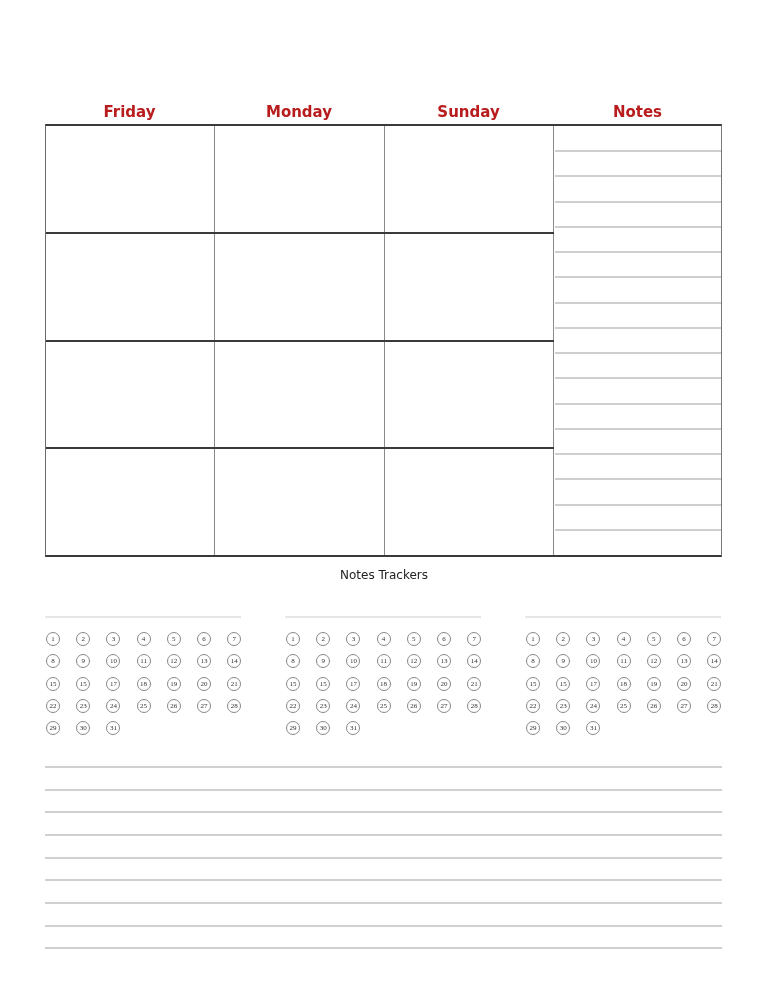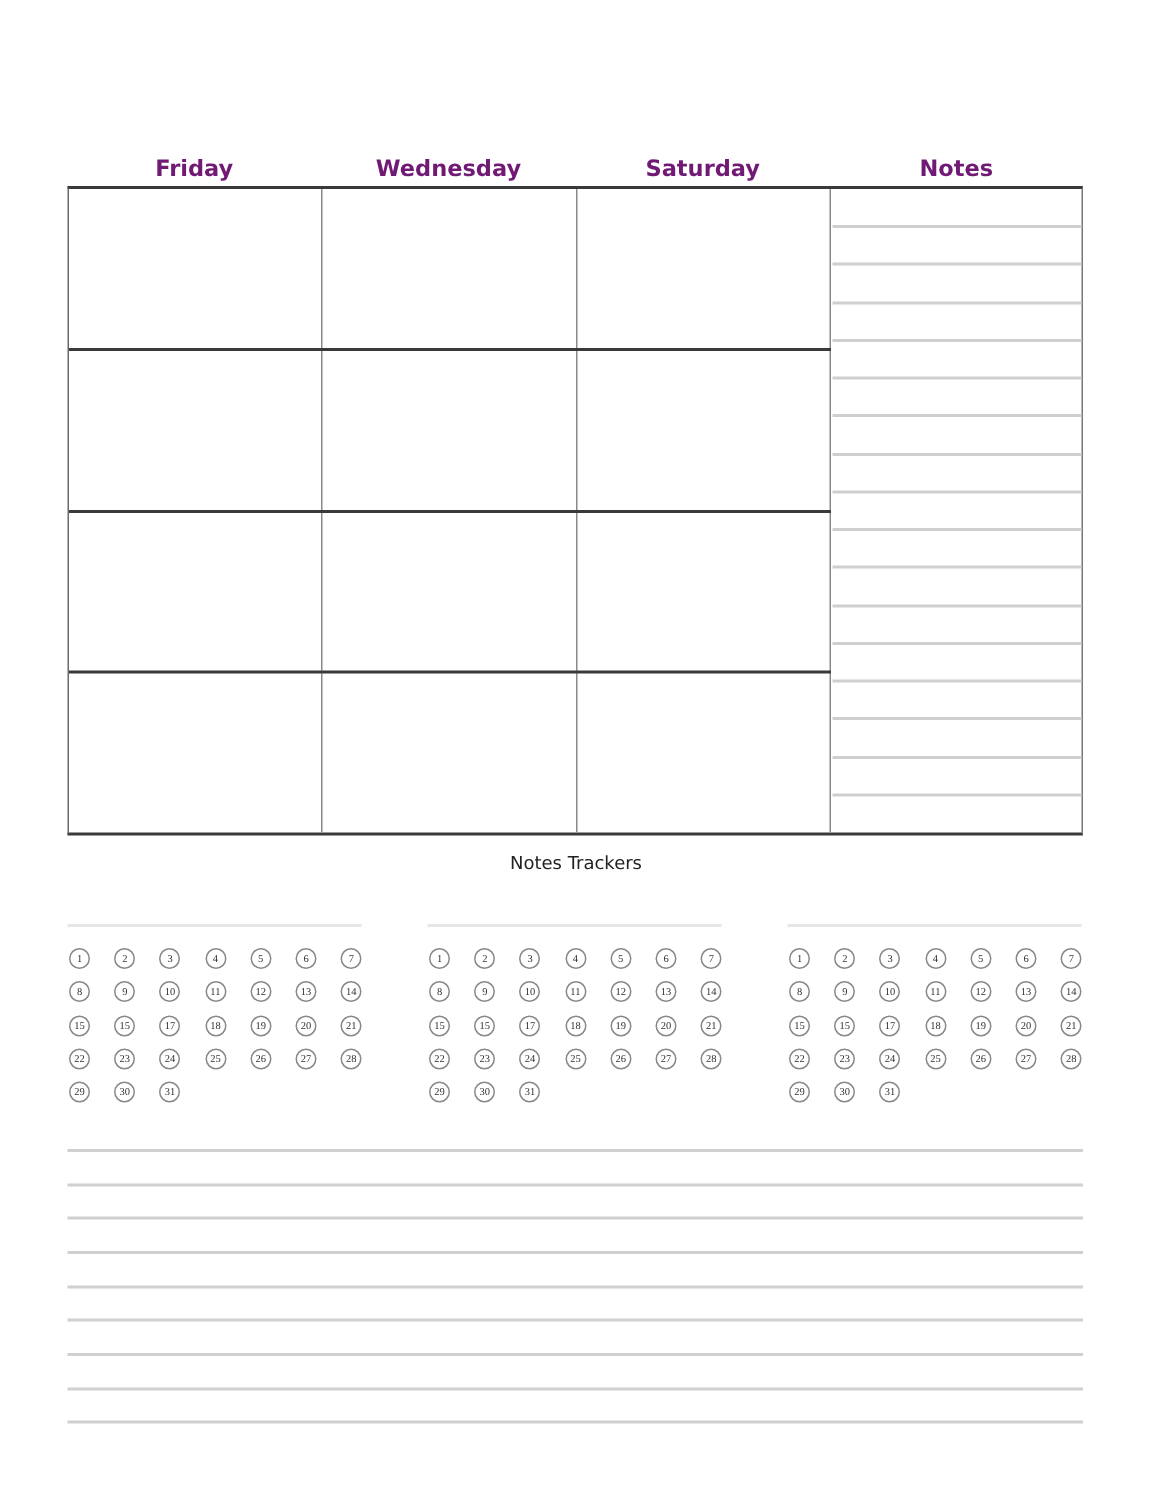--- a/index.html
+++ b/index.html
@@ -1,21 +1,21 @@
 <!DOCTYPE html>
 <html><head>
 <meta charset="utf-8">
 <style>
   html, body { margin: 0; padding: 0; background: #ffffff; }
   body { width: 768px; height: 994px; position: relative; overflow: hidden;
          font-family: "Liberation Sans", sans-serif; color: #111; }
 
   
   .col-header { position: absolute; top: 103px; height: 20px; text-align: center;
-                font-family: "DejaVu Sans", sans-serif; font-weight: bold; font-size: 15px; color: #701a75; }
+                font-family: "DejaVu Sans", sans-serif; font-weight: bold; font-size: 15px; color: #b91c1c; }
 
   
   .grid { position: absolute; left: 45px; top: 124px; width: 677px; height: 433px;
           border-top: 2px solid #3a3a3a; border-bottom: 2px solid #3a3a3a;
           border-left: 1px solid #6a6a6a; border-right: 1px solid #777;
           box-sizing: border-box; }
   .vline { position: absolute; top: 0; bottom: 0; width: 1px; background: #8a8a8a; }
   .hline-dark { position: absolute; height: 2px; background: #3a3a3a; left: 0; }
   .note-line { position: absolute; height: 2px; background: #cfcfcf; }
   .day-cell { position: absolute; }
@@ -30,22 +30,22 @@
             font-family: "Liberation Serif", serif; font-size: 7px; color: #333;
             display: flex; align-items: center; justify-content: center; box-sizing: border-box;
             background: #fff; }
 
   .write-line { position: absolute; left: 45px; width: 677px; height: 2px; background: #d0d0d0; }
 </style>
 </head>
 <body>
 
 <div class="col-header" style="left:45px;width:169px;">Friday</div>
-<div class="col-header" style="left:214px;width:170px;">Wednesday</div>
-<div class="col-header" style="left:384px;width:169px;">Saturday</div>
+<div class="col-header" style="left:214px;width:170px;">Monday</div>
+<div class="col-header" style="left:384px;width:169px;">Sunday</div>
 <div class="col-header" style="left:553px;width:169px;">Notes</div>
 
 <div class="grid" id="grid">
   <div class="vline" style="left:168px;"></div>
   <div class="vline" style="left:338px;"></div>
   <div class="vline" style="left:507px;"></div>
   <div id="day-rows"></div>
   <div id="note-rows"></div>
 <div class="hline-dark" style="top: 106.25px; width: 508px;"></div>
     <div class="hline-dark" style="top: 213.5px; width: 508px;"></div>

